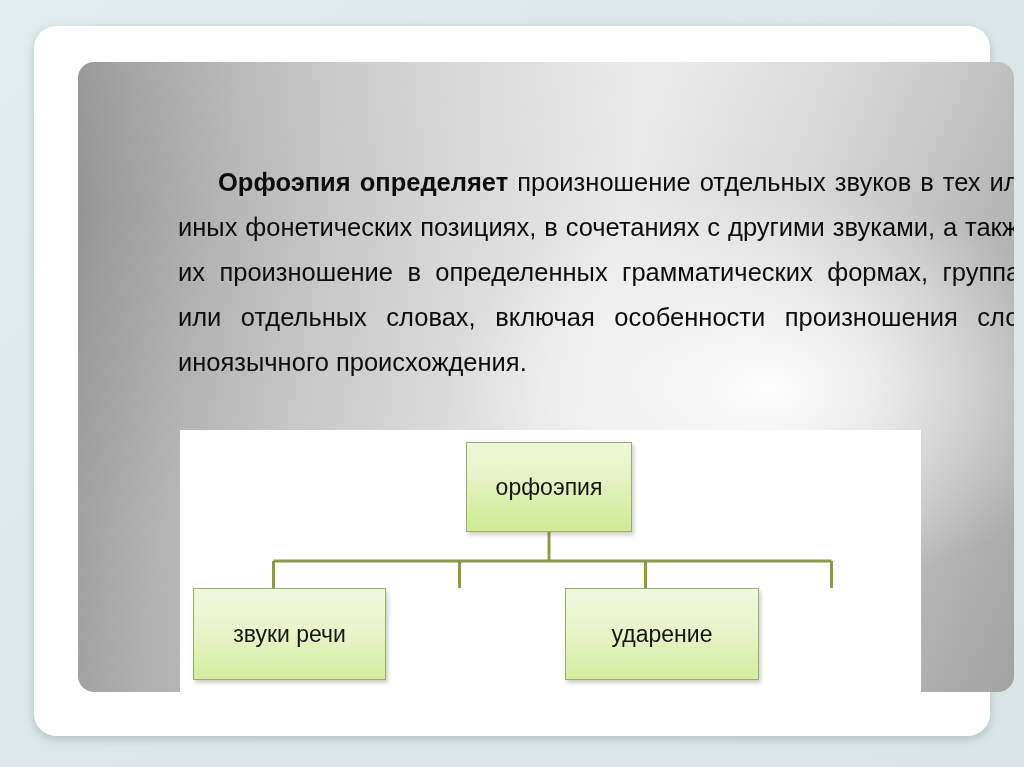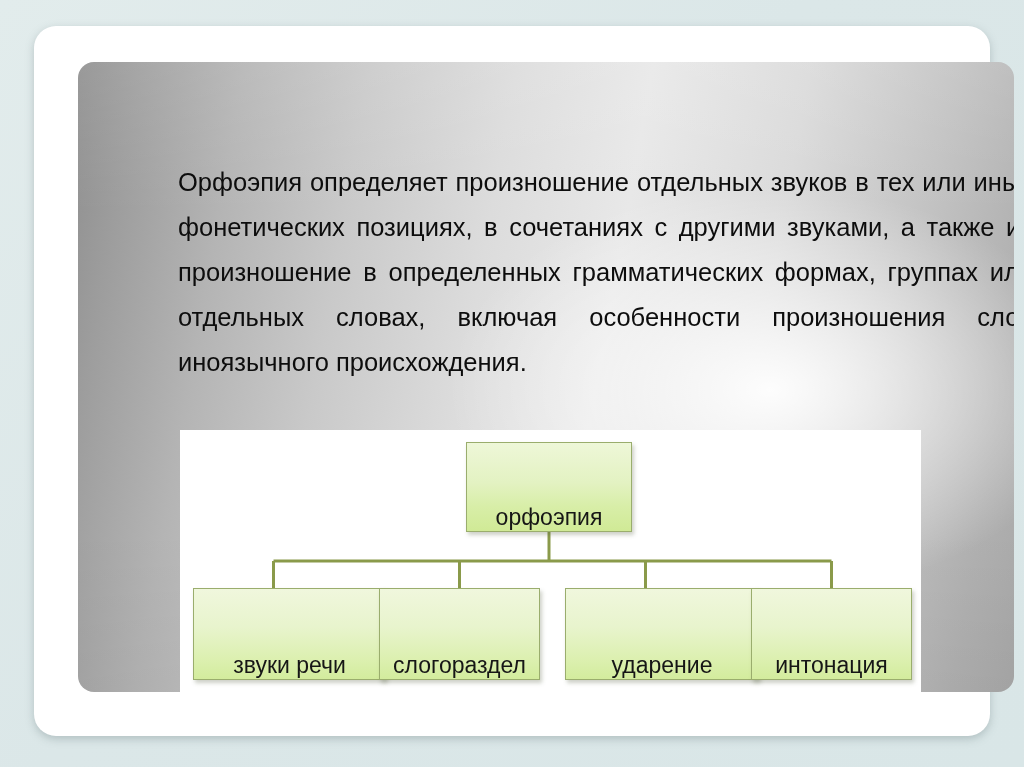--- a/index.html
+++ b/index.html
@@ -74,21 +74,22 @@
     width: 855px;
     text-align: justify;
     text-justify: inter-word;
     font-size: 25.5px;
     line-height: 45px;
     color: #0d0d0d;
     letter-spacing: 0px;
     z-index: 3;
   }
   #paragraph .lead {
-    font-weight: normal;
+    font-weight: bold;
+    margin-left: 40px;
   }
 
   
   #diagram-panel {
     position: absolute;
     left: 146px;
     top: 404px;
     width: 741px;
     height: 262px;
     background: #ffffff;
@@ -104,21 +105,21 @@
     pointer-events: none;
   }
 
   
   .node-box {
     position: absolute;
     border: 1px solid #9aad6d;
     background: linear-gradient(180deg, #f0f7dd 0%, #e8f4cd 42%, #dcf0b0 78%, #d3ec9d 100%);
     box-shadow: 2px 3px 4px rgba(90,100,70,0.30);
     display: flex;
-    align-items: flex-end;
+    align-items: center;
     justify-content: center;
     color: #161616;
     font-size: 23px;
     white-space: nowrap;
     box-sizing: border-box;
   }
   #node-root {
     left: 286px;
     top: 12px;
     width: 166px;
@@ -163,28 +164,22 @@
       </svg>
 
       <div class="node-box" id="node-root">
         <span class="node-label">орфоэпия</span>
       </div>
 
       <div class="node-box" id="node-leaf-0">
         <span class="node-label">звуки речи</span>
       </div>
 
-      <div class="node-box" id="node-leaf-1">
-        <span class="node-label">слогораздел</span>
-      </div>
 
       <div class="node-box" id="node-leaf-2">
         <span class="node-label">ударение</span>
       </div>
 
-      <div class="node-box" id="node-leaf-3">
-        <span class="node-label">интонация</span>
-      </div>
 
     </div>
 
   </div>
 </div>
 
 </body></html>

